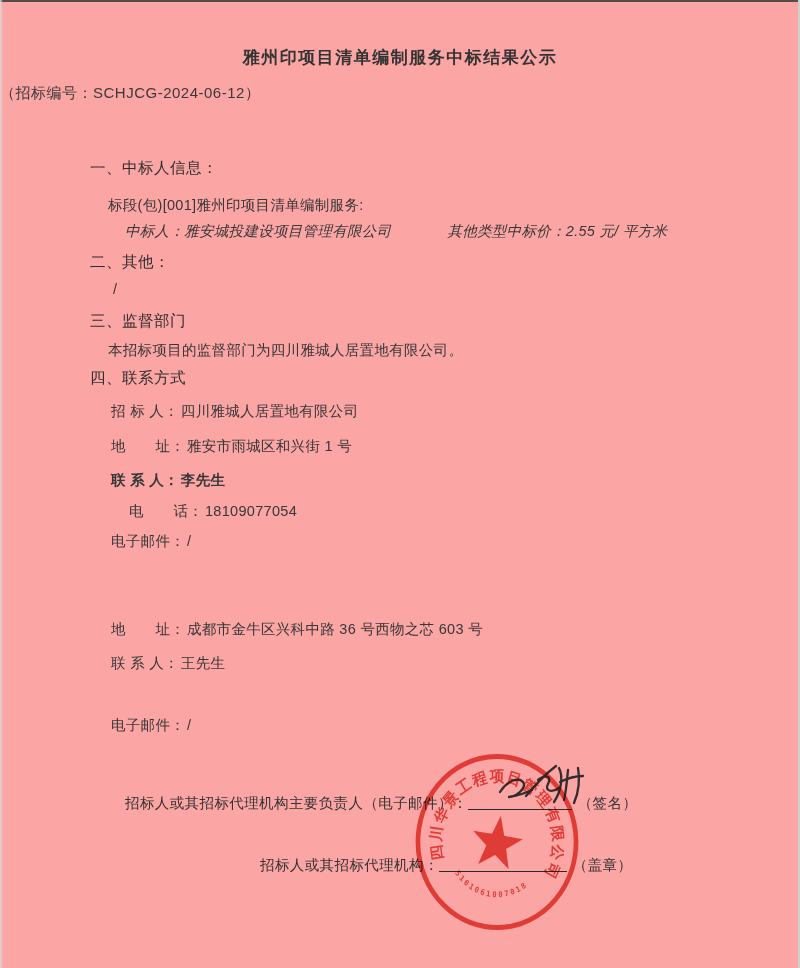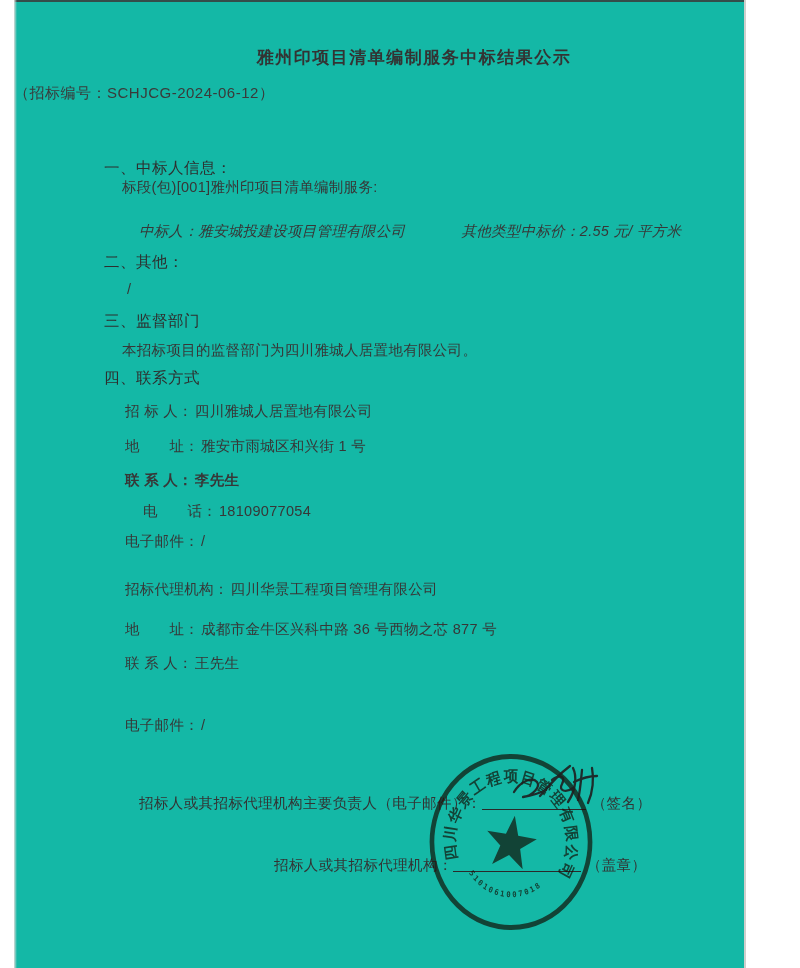--- a/index.html
+++ b/index.html
@@ -3,25 +3,24 @@
 <meta charset="utf-8">
 <style>
   * { margin: 0; padding: 0; box-sizing: border-box; }
   html, body { background: #ffffff; }
   body {
     font-family: "Liberation Sans", "DejaVu Sans", sans-serif;
     color: #2b2b2b;
   }
   .page {
     position: relative;
-    width: 732px;
+    width: 800px;
     height: 968px;
-    background: #14b8a6;
+    background: #fca5a5;
     overflow: hidden;
-    margin-left: 14px;
   }
   
   .edge-top {
     position: absolute; top: 0; left: 0; width: 800px; height: 2px;
     background: #3a3a3a; opacity: .85;
   }
   .edge-left {
     position: absolute; top: 0; left: 0; width: 3px; height: 968px;
     background: linear-gradient(to right, #d9d9d6, rgba(255,255,255,0));
   }
@@ -74,21 +73,21 @@
 
 <div class="page">
   <div class="edge-top"></div>
   <div class="edge-left"></div>
   <div class="edge-right"></div>
 
   <div class="line doc-title" style="top:46px;">雅州印项目清单编制服务中标结果公示</div>
   <div class="line doc-subtitle" style="top:84px;">（招标编号：SCHJCG-2024-06-12）</div>
 
   <div class="line heading" style="left:90px; top:158px;">一、中标人信息：</div>
-  <div class="line body-text" style="left:108px; top:178px;">标段(包)[001]雅州印项目清单编制服务:</div>
+  <div class="line body-text" style="left:108px; top:196px;">标段(包)[001]雅州印项目清单编制服务:</div>
   <div class="line body-text winner-line" style="left:125px; top:222px;font-style:italic;">
     <span>中标人：</span><span>雅安城投建设项目管理有限公司</span><span class="gap"></span><span>其他类型中标价：</span><span>2.55 元/ 平方米</span>
   </div>
 
   <div class="line heading" style="left:90px; top:252px;">二、其他：</div>
   <div class="line body-text" style="left:113px; top:281px;">/</div>
 
   <div class="line heading" style="left:90px; top:311px;">三、监督部门</div>
   <div class="line body-text" style="left:108px; top:341px;">本招标项目的监督部门为四川雅城人居置地有限公司。</div>
 
@@ -103,25 +102,22 @@
   <div class="line body-text" style="left:111px; top:471px;font-weight:bold;">
     <span class="row-label">联 系 人：</span><span class="row-value">李先生</span>
   </div>
   <div class="line body-text" style="left:129px; top:502px;">
     <span class="row-label">电　　话：</span><span class="row-value">18109077054</span>
   </div>
   <div class="line body-text" style="left:111px; top:532px;">
     <span class="row-label">电子邮件：</span><span class="row-value">/</span>
   </div>
 
-  <div class="line body-text" style="left:111px; top:580px;">
-    <span class="row-label">招标代理机构：</span><span class="row-value">四川华景工程项目管理有限公司</span>
-  </div>
   <div class="line body-text" style="left:111px; top:620px;">
-    <span class="row-label">地　　址：</span><span class="row-value">成都市金牛区兴科中路 36 号西物之芯 877 号</span>
+    <span class="row-label">地　　址：</span><span class="row-value">成都市金牛区兴科中路 36 号西物之芯 603 号</span>
   </div>
   <div class="line body-text" style="left:111px; top:654px;">
     <span class="row-label">联 系 人：</span><span class="row-value">王先生</span>
   </div>
   <div class="line body-text" style="left:111px; top:716px;">
     <span class="row-label">电子邮件：</span><span class="row-value">/</span>
   </div>
 
   <div class="line signoff" style="left:125px; top:793px;">
     <span>招标人或其招标代理机构主要负责人（电子邮件）：</span><span class="underline sig"></span><span class="suffix">（签名）</span>

